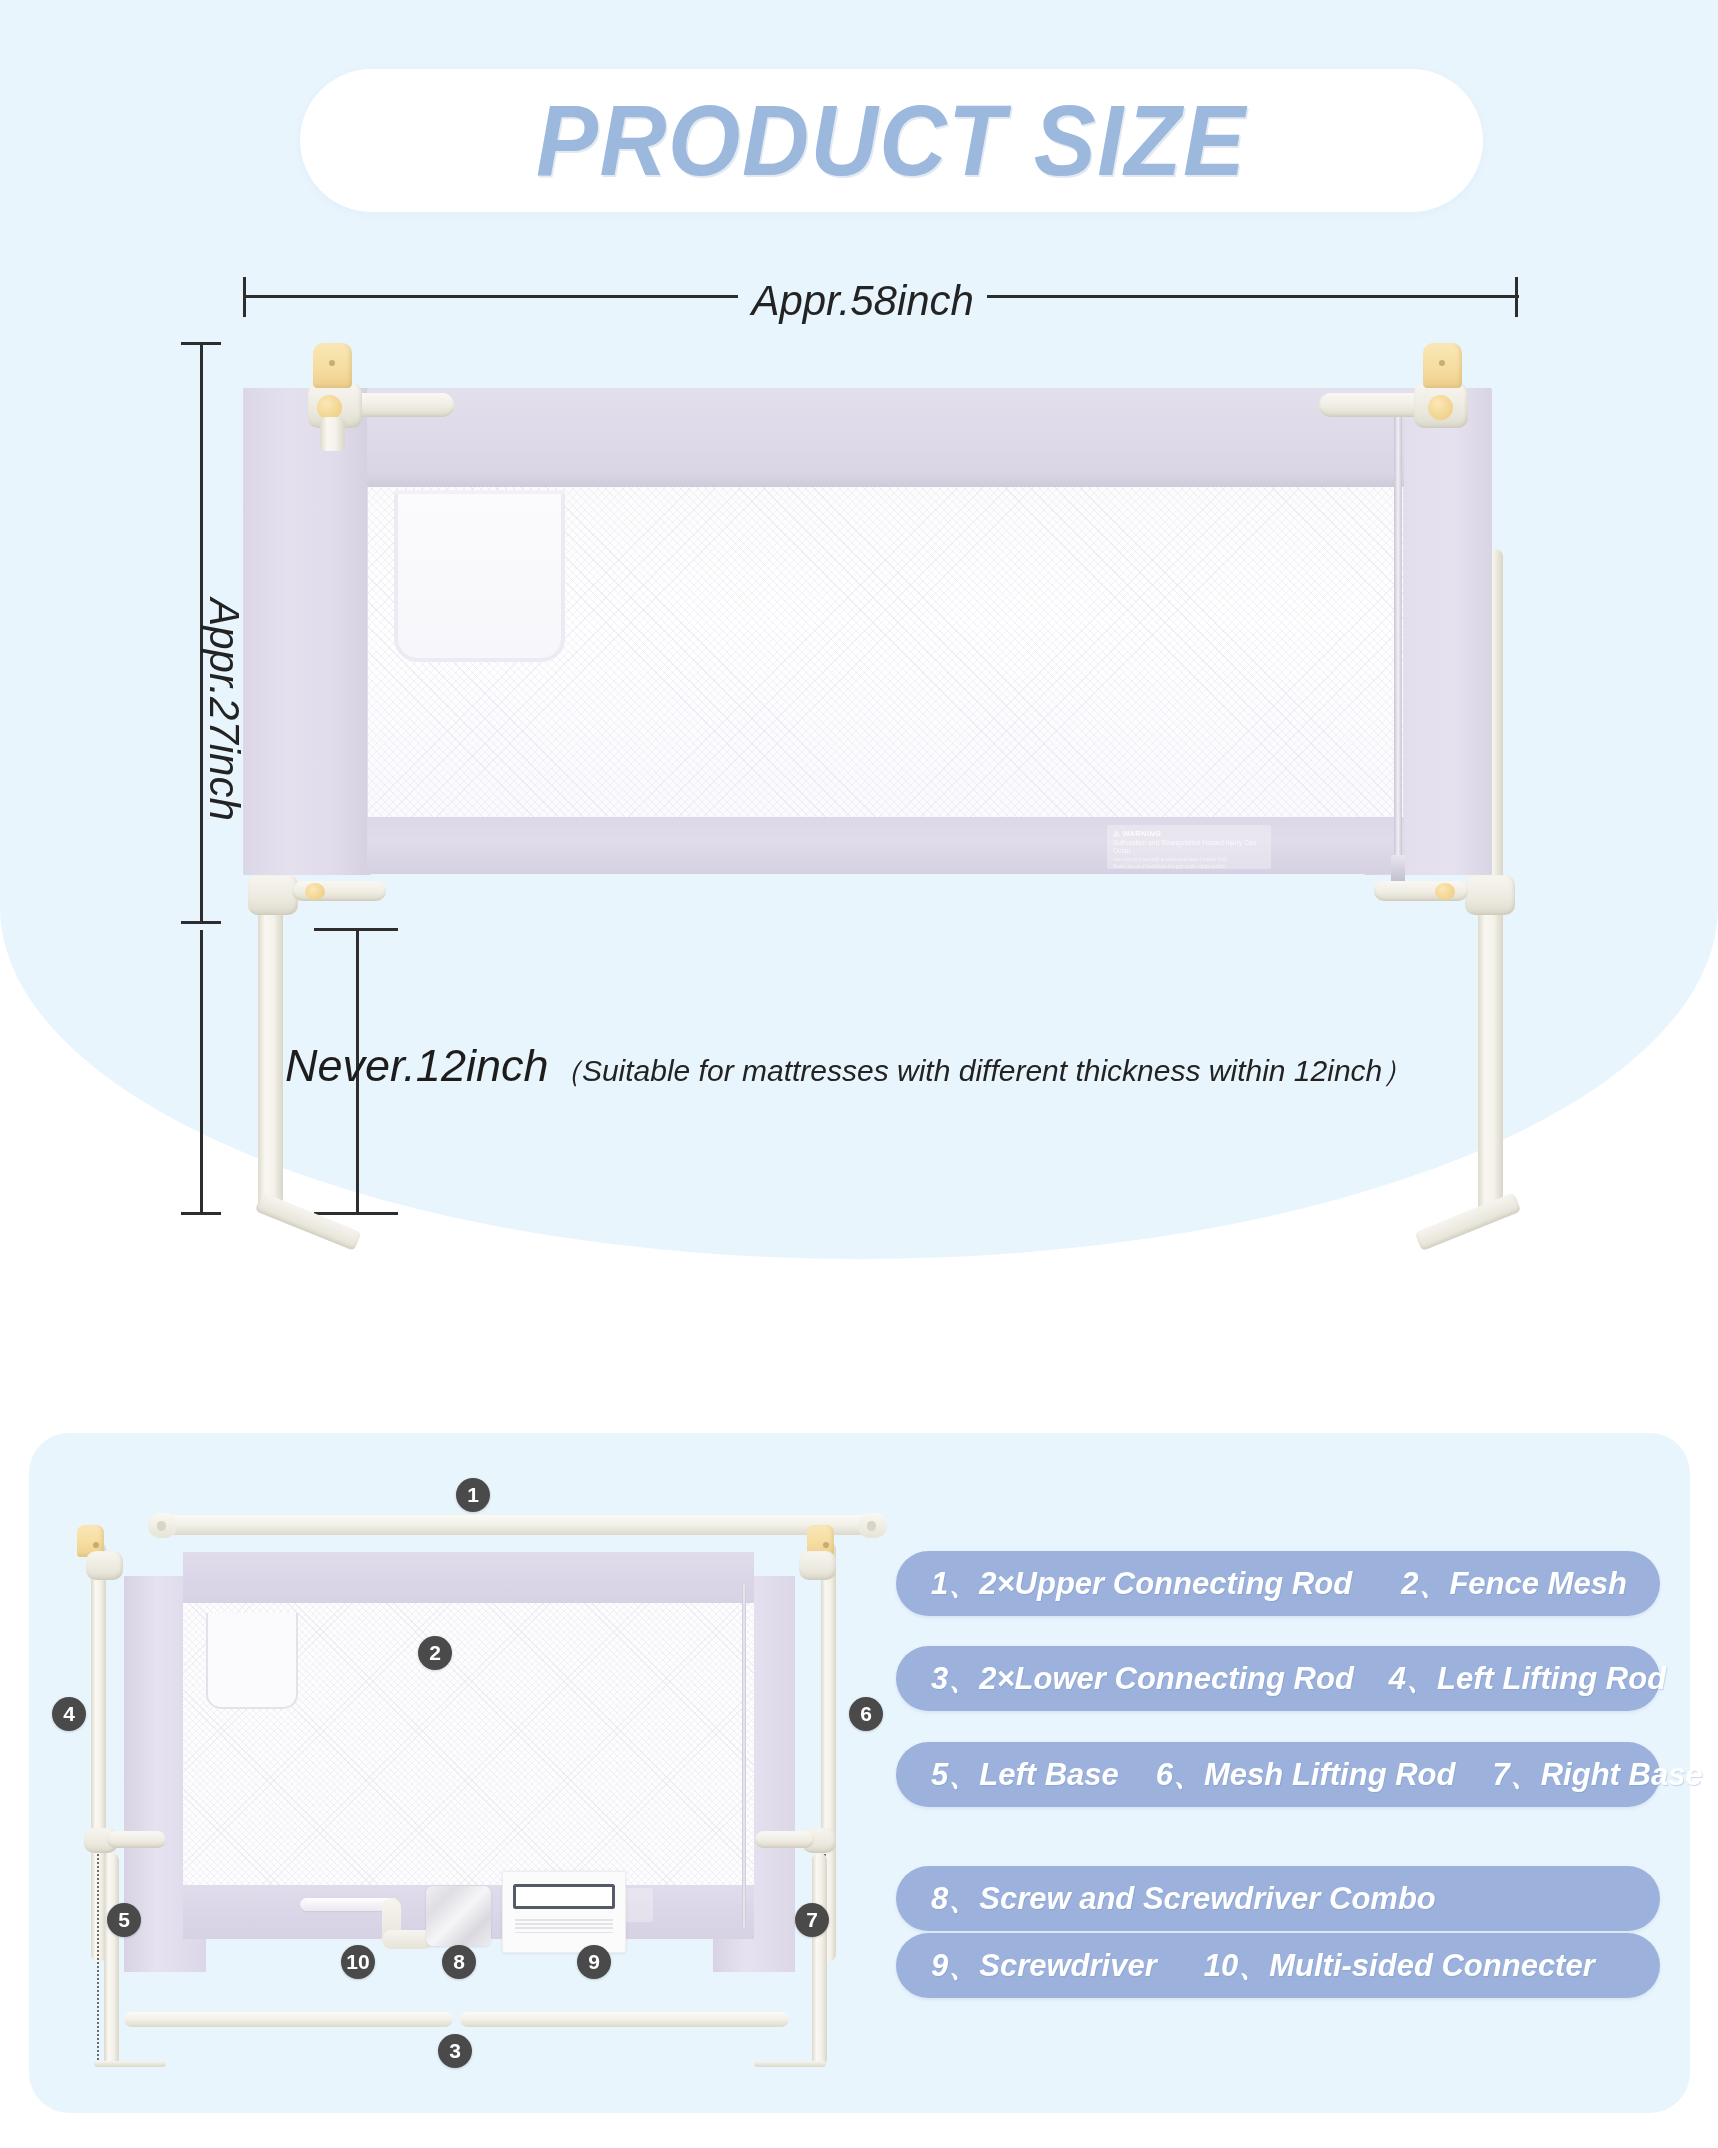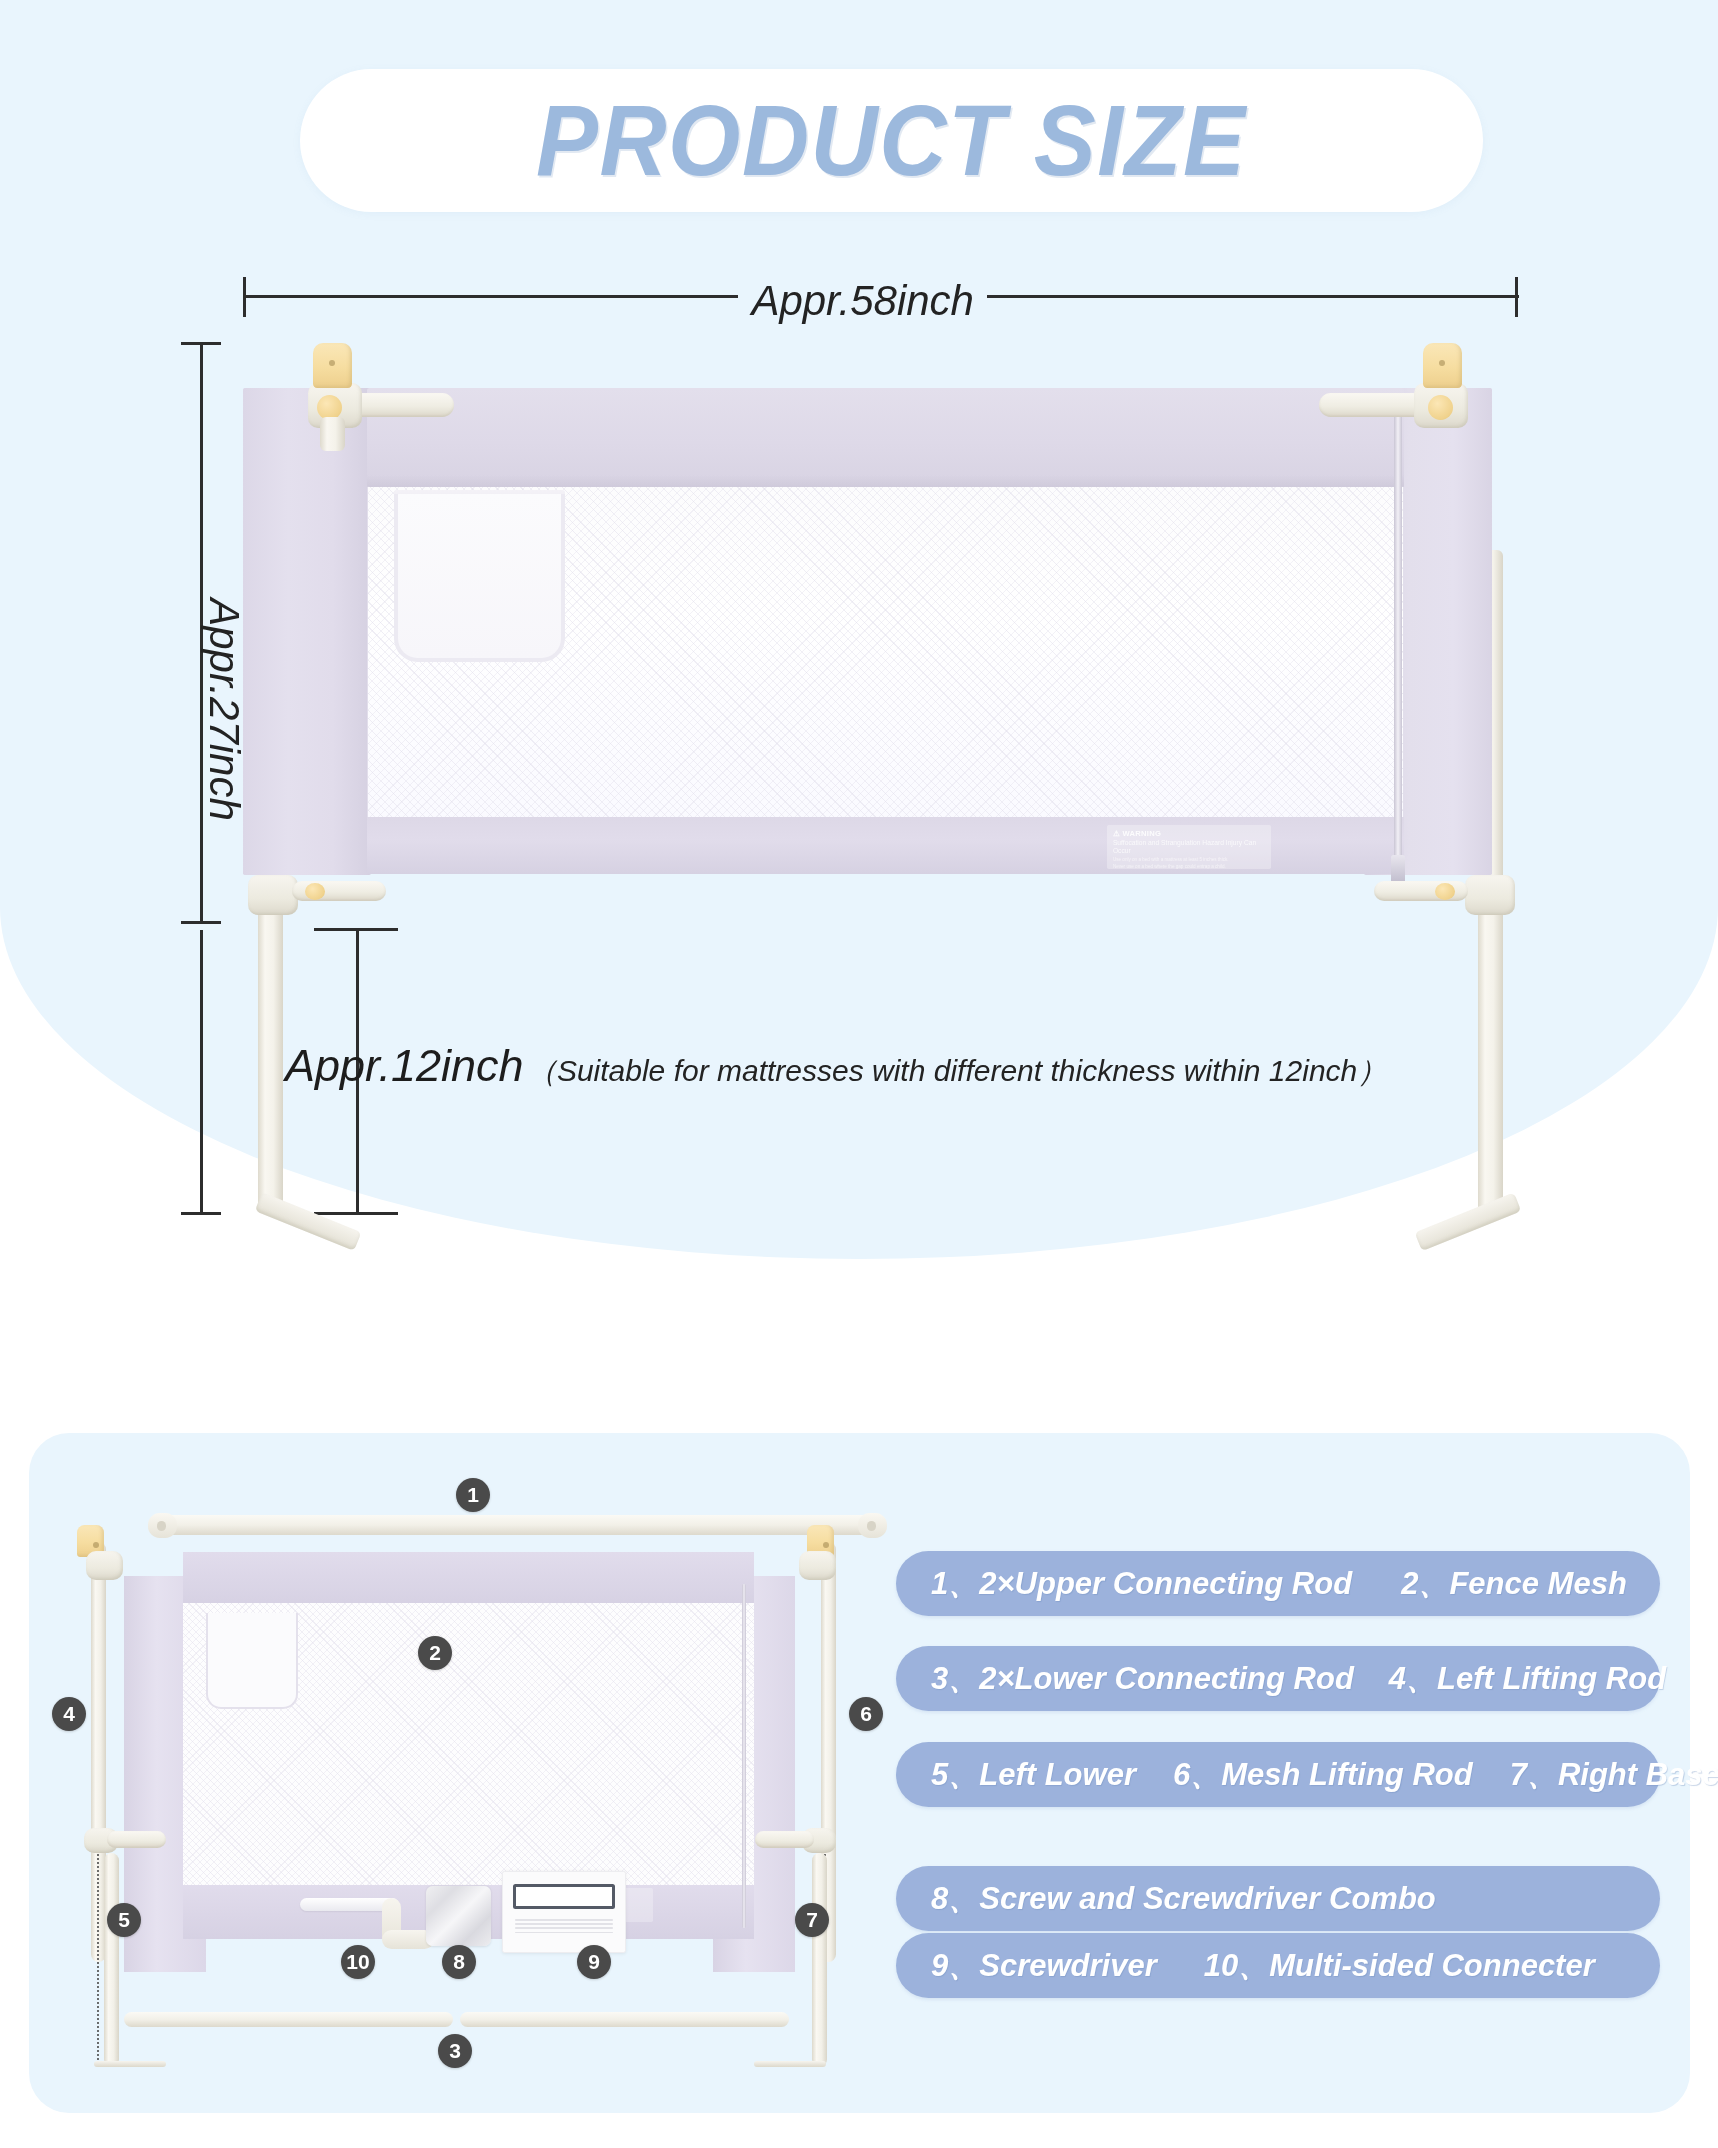--- a/index.html
+++ b/index.html
@@ -273,21 +273,21 @@
   </div>
 
   <div>
     <div class="dim-v" style="left:356px; top:930px; width:2.5px; height:285px;"></div>
     <div class="tick-h" style="left:314px; top:928px; width:84px;"></div>
     <div class="tick-h" style="left:314px; top:1212px; width:84px;"></div>
     <div class="dim-v" style="left:200px; top:930px; width:2.5px; height:285px;"></div>
     <div class="tick-h" style="left:181px; top:1212px; width:40px;"></div>
   </div>
   <div class="label-12-wrap">
-    <span class="label-12">Appr.12inch</span>
+    <span class="label-12">Never.12inch</span>
     <span class="label-12-note">（Suitable for mattresses with different thickness within 12inch）</span>
   </div>
 
   <div class="product">
 
     <div class="post" style="left:15px; top:214px; height:663px;"></div>
     <div class="foot" style="left:15px; top:858px; transform: rotate(22deg); transform-origin: 6.7px 10px;"></div>
 
     <div class="post" style="left:1235px; top:214px; height:663px;"></div>
     <div class="foot" style="left:1168px; top:858px; transform: rotate(-22deg); transform-origin: 101px 10px;"></div>
@@ -424,21 +424,21 @@
       <span class="pill-item">
         <span>3、</span><span>2×Lower Connecting Rod</span>
       </span>
       <span class="pill-item" style="margin-left:35px;">
         <span>4、</span><span>Left Lifting Rod</span>
       </span>
     </div>
 
     <div class="pill" style="left:896px; top:1742px; width:764px; height:65px; padding-left:35px;">
       <span class="pill-item">
-        <span>5、</span><span>Left Lower</span>
+        <span>5、</span><span>Left Base</span>
       </span>
       <span class="pill-item" style="margin-left:37px;">
         <span>6、</span><span>Mesh Lifting Rod</span>
       </span>
       <span class="pill-item" style="margin-left:37px;">
         <span>7、</span><span>Right Base</span>
       </span>
     </div>
 
     <div class="pill" style="left:896px; top:1838px; width:764px; height:65px; padding-left:35px;margin-top:28px;">

